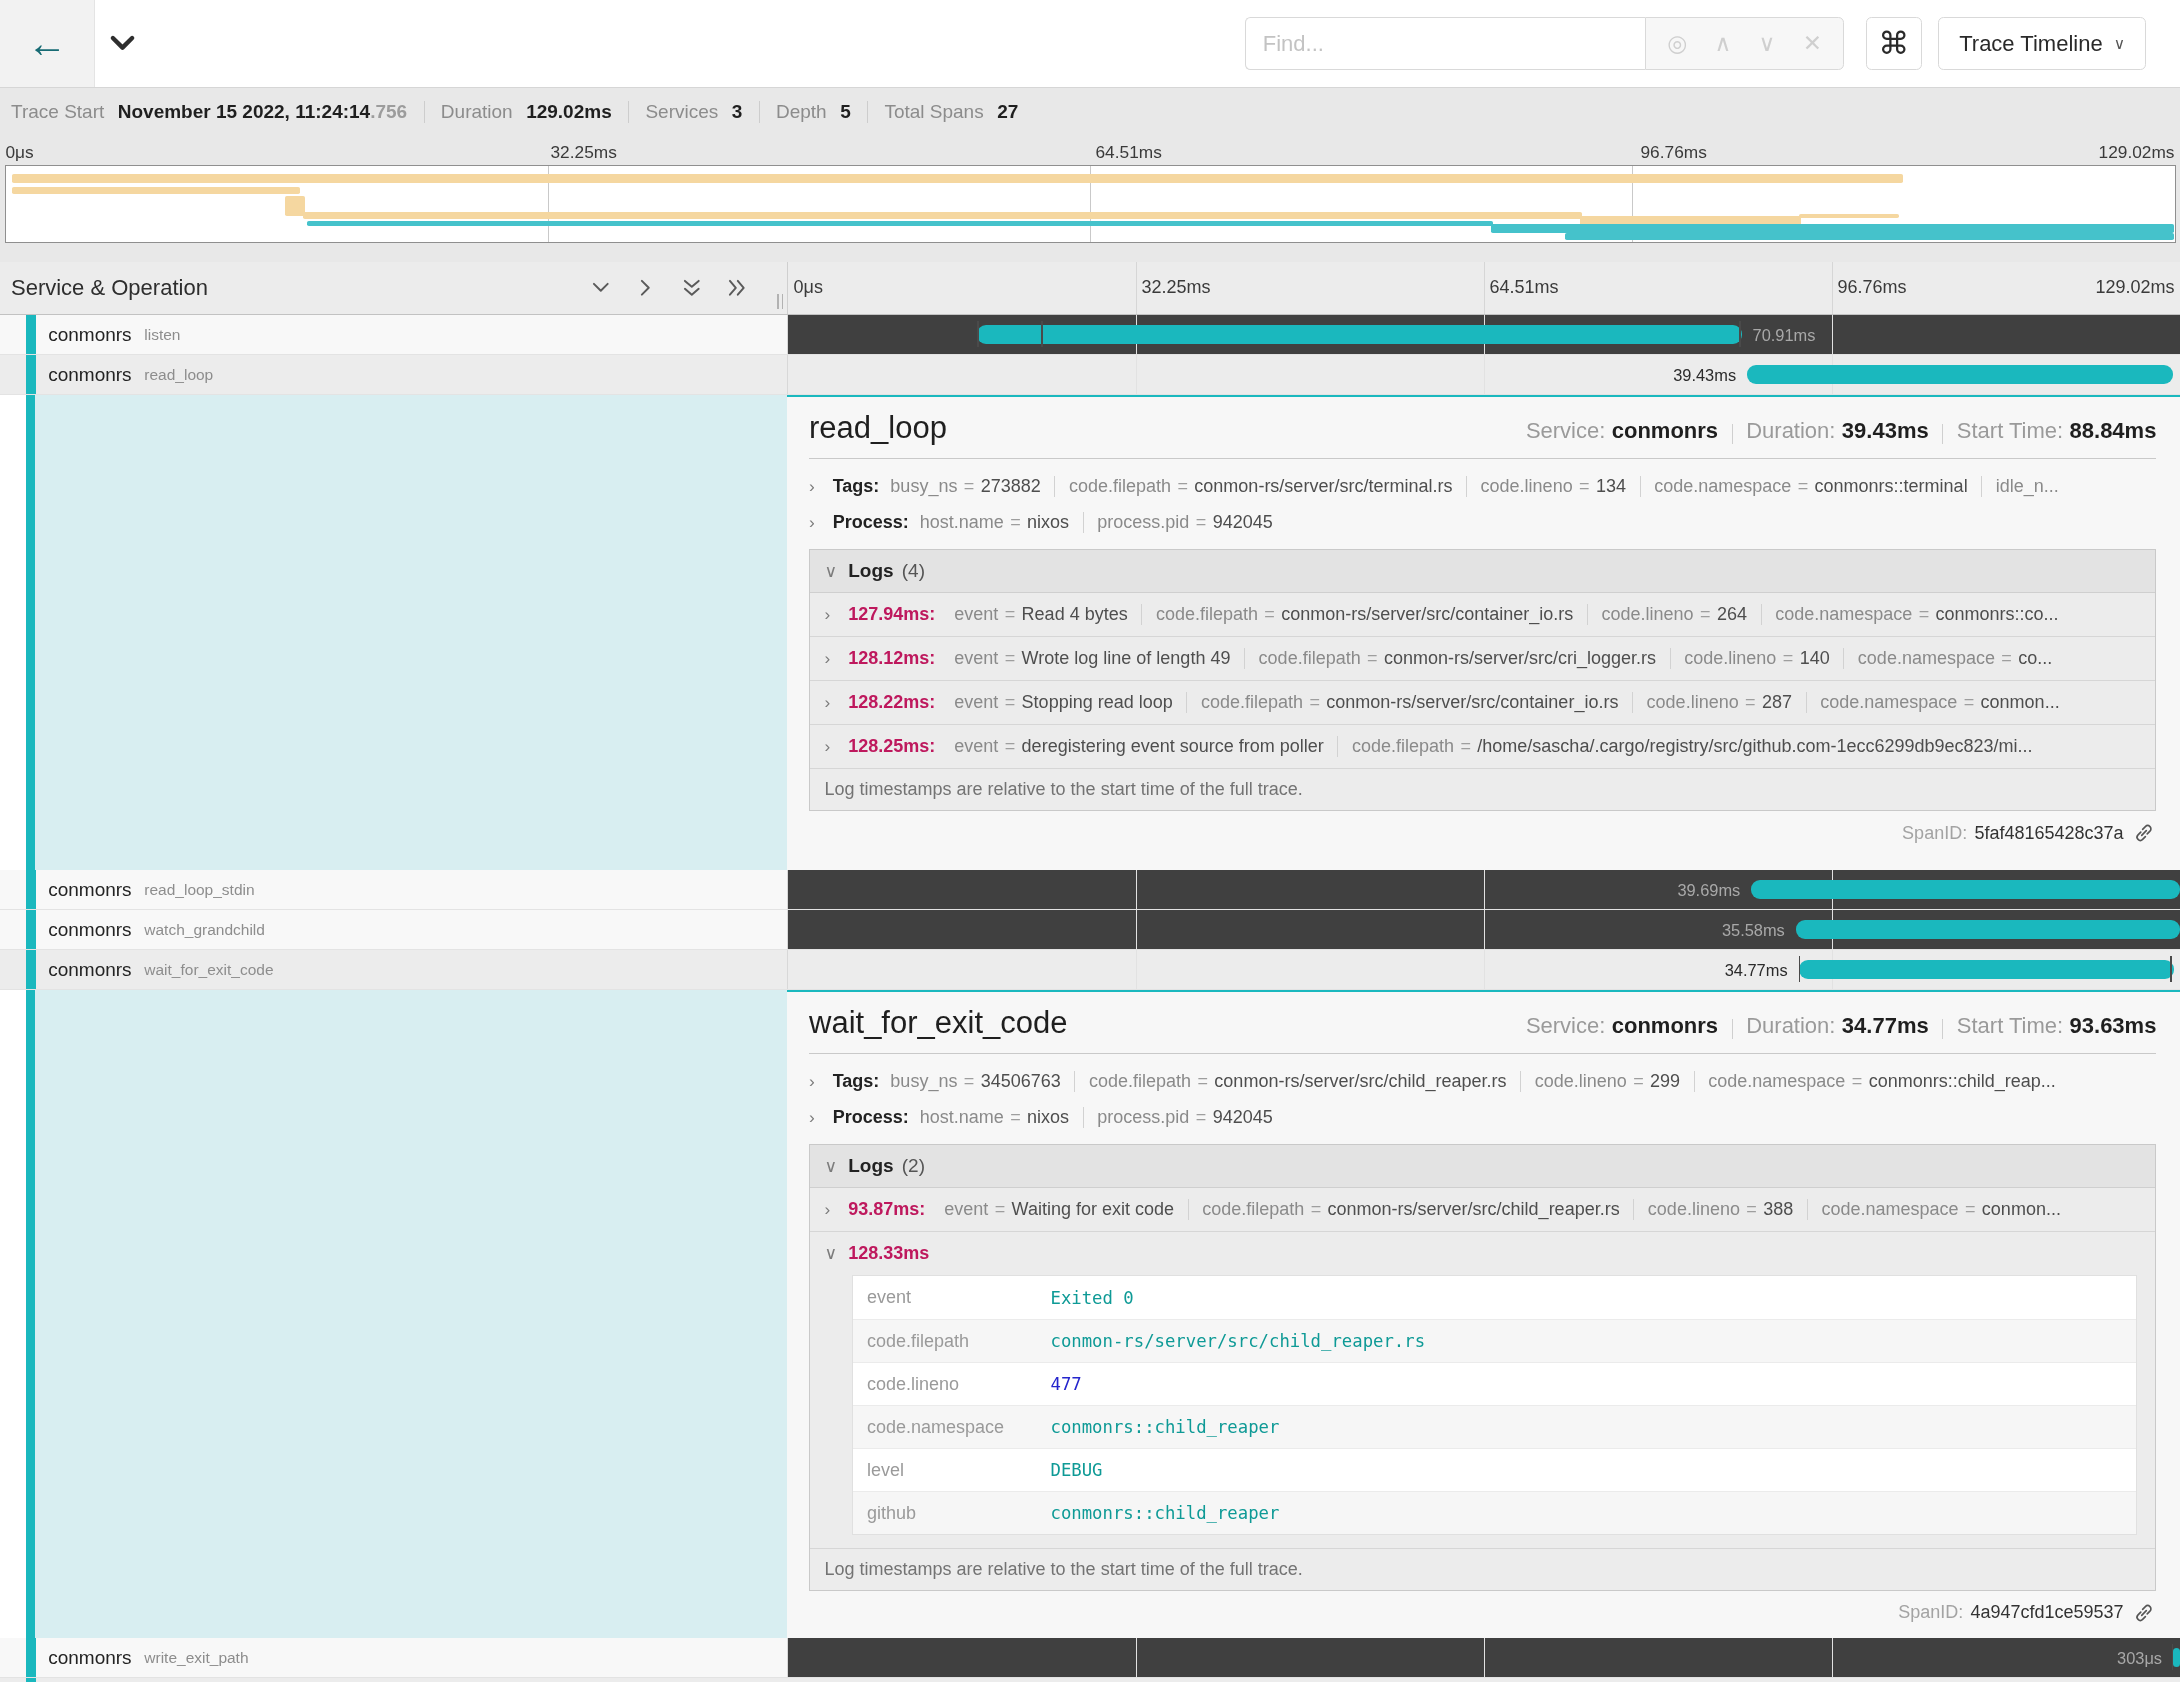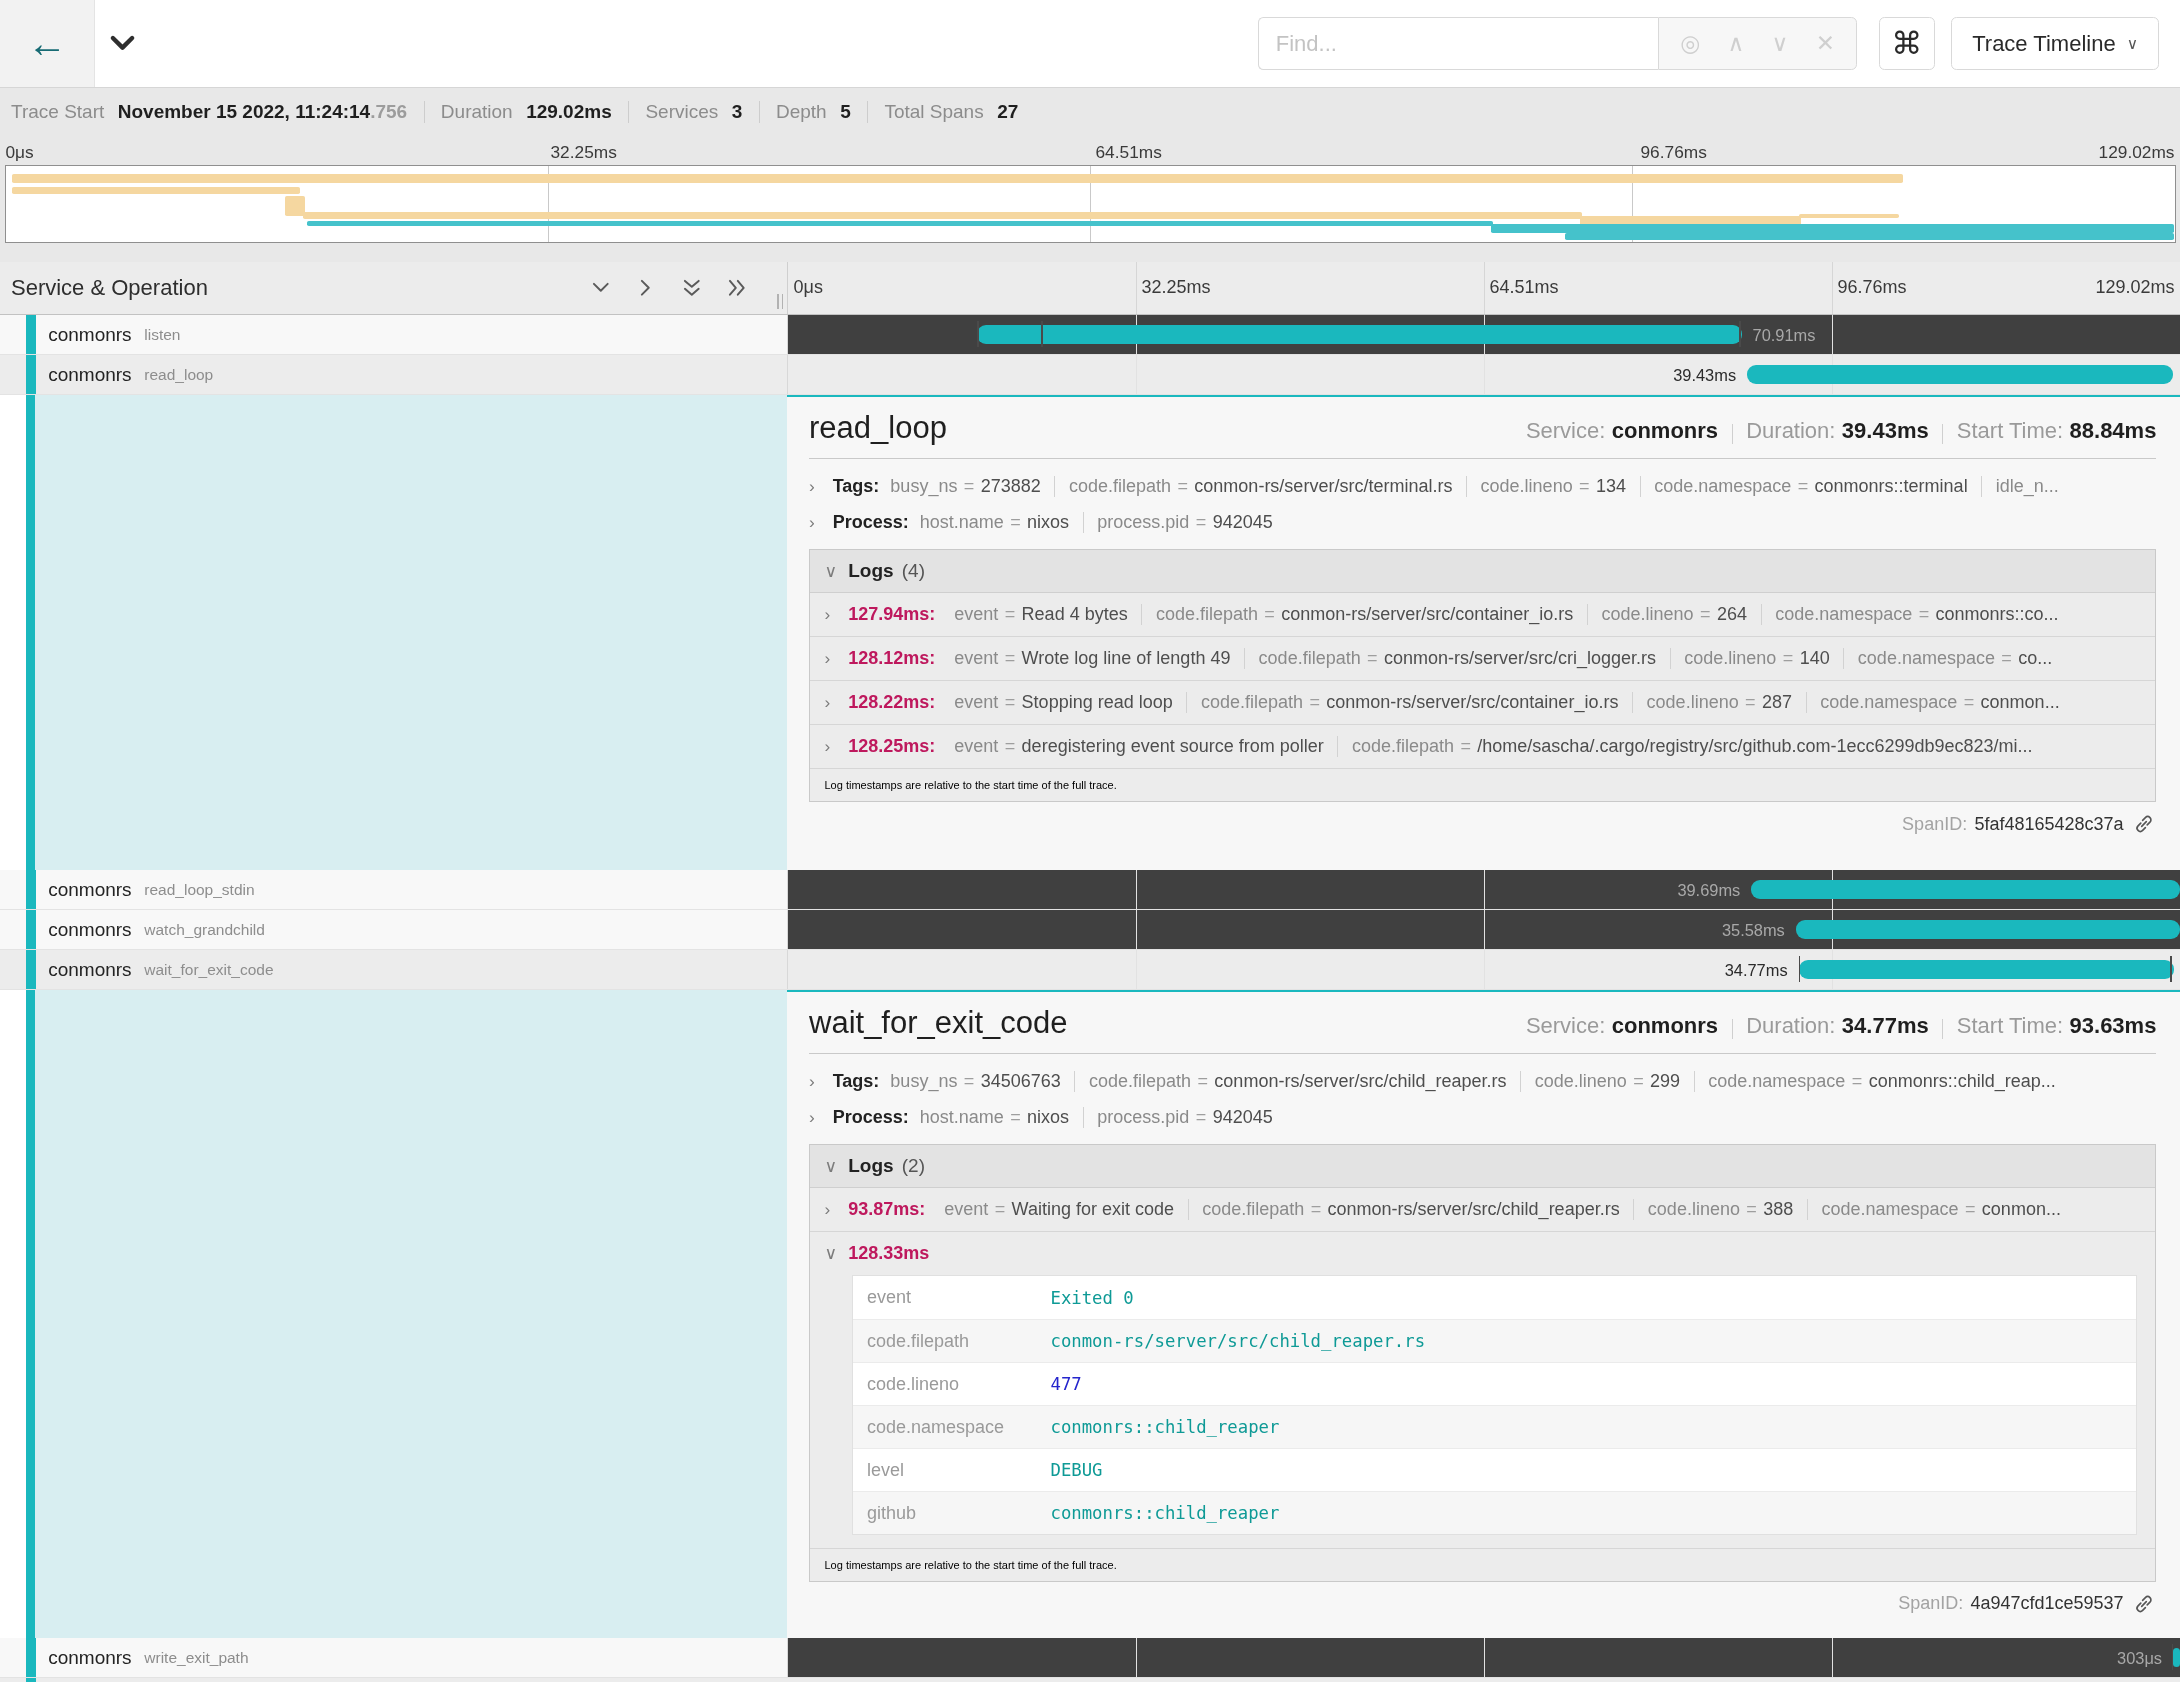--- a/index.html
+++ b/index.html
@@ -4,21 +4,21 @@
 <style>
 *{margin:0;padding:0;box-sizing:border-box}
 html,body{width:2180px;height:1683px;overflow:hidden;background:#fff;font-family:"Liberation Sans",sans-serif}
 
 .topbar{height:87px;display:flex;align-items:center;background:#fff}
 .back-btn{width:95px;height:87px;background:#f2f2f2;border-right:0.9px solid #e4e4e4;display:flex;align-items:center;justify-content:center;font-size:40px;color:#176b74;cursor:pointer;flex:none}
 .collapse-toggle{margin:0 3.6px 0 11px;display:flex;align-items:center;cursor:pointer}
 .title-wrap{margin-left:7.3px;min-width:0}
 .app-title{font-size:33px;font-weight:400;color:#1f1f1f;line-height:1.2;white-space:nowrap}
 .trace-id{font-size:25.5px;color:#9b9b9b;line-height:1.2}
-.topbar-right{margin-left:auto;display:flex;align-items:center;padding-right:21px}
+.topbar-right{margin-left:auto;display:flex;align-items:center;padding-right:34px}
 .find-wrap{display:flex;align-items:stretch;height:53px}
 .find-input{width:400px;font-size:22px;color:#333;border:0.9px solid #d9d9d9;border-right:none;border-radius:5.5px 0 0 5.5px;padding:0 16.4px;background:#fff;outline:none;font-family:"Liberation Sans",sans-serif}
 .find-input::placeholder{color:#c3c3c3}
 .find-btns{display:flex;align-items:center;background:#f7f7f7;border:0.9px solid #d9d9d9;border-radius:0 5.5px 5.5px 0;padding:0 7.3px}
 .find-btn{padding:0 13.6px;font-size:23px;color:#cfcfcf;cursor:pointer}
 .kbd-btn{margin-left:22px;width:56px;height:53px;border:0.9px solid #d9d9d9;border-radius:5.5px;background:#fff;font-size:31px;color:#2a2a2a;display:flex;align-items:center;justify-content:center;cursor:pointer}
 .view-btn{margin-left:16.4px;height:53px;border:0.9px solid #d9d9d9;border-radius:5.5px;background:#fff;font-size:22px;color:#2a2a2a;display:flex;align-items:center;padding:0 20px;cursor:pointer;white-space:nowrap}
 .view-caret{font-size:15.5px;color:#555;margin-left:11px}
 
 .summary-bar{height:49px;background:#e8e8e8;border-top:0.9px solid #d6d6d6;display:flex;align-items:center;padding:0 11px;font-size:19px;white-space:nowrap}
@@ -89,21 +89,21 @@
 .log-expanded{border-bottom:0.9px solid #d6d6d6;padding:11px 14.5px 12.7px}
 .log-exp-head{font-size:18px;display:flex;align-items:center;cursor:pointer}
 .kv-table{margin:11px 3.6px 0 27px;background:#fff;border:0.9px solid #e0e0e0}
 .kv-row{display:flex;border-top:0.9px solid #ebebeb;height:43px;align-items:center}
 .kv-row.even{background:#f6f6f6}
 .kv-row.firstrow{border-top:none}
 .kv-key{width:198px;padding-left:14.5px;font-size:18px;color:#9a9a9a;flex:none}
 .kv-val{font-family:"DejaVu Sans Mono",monospace;font-size:17.3px}
 .kv-val.string{color:#0e9a96}
 .kv-val.number{color:#2525cc}
-.logs-footer{padding:10px 14.5px;font-size:11px;color:#000000}
+.logs-footer{padding:10px 14.5px;font-size:18px;color:#737373}
 .spanid-row{display:flex;justify-content:flex-end;align-items:center;margin-top:11px;font-size:18px;padding-right:1.8px}
 .spanid-label{color:#a3a3a3;margin-right:7.3px}
 .spanid-value{color:#333}
 .link-icon{margin-left:9px;display:flex;cursor:pointer}
 
 .cutoff{height:3.6px;display:flex}
 .cutoff-left{width:787px;flex:none;position:relative;background:#ececec}
 .cutoff-strip{position:absolute;left:25.5px;top:0;bottom:0;width:10px;background:#1ab8be}
 .cutoff-right{flex:1;background:#ececec}
 </style>

